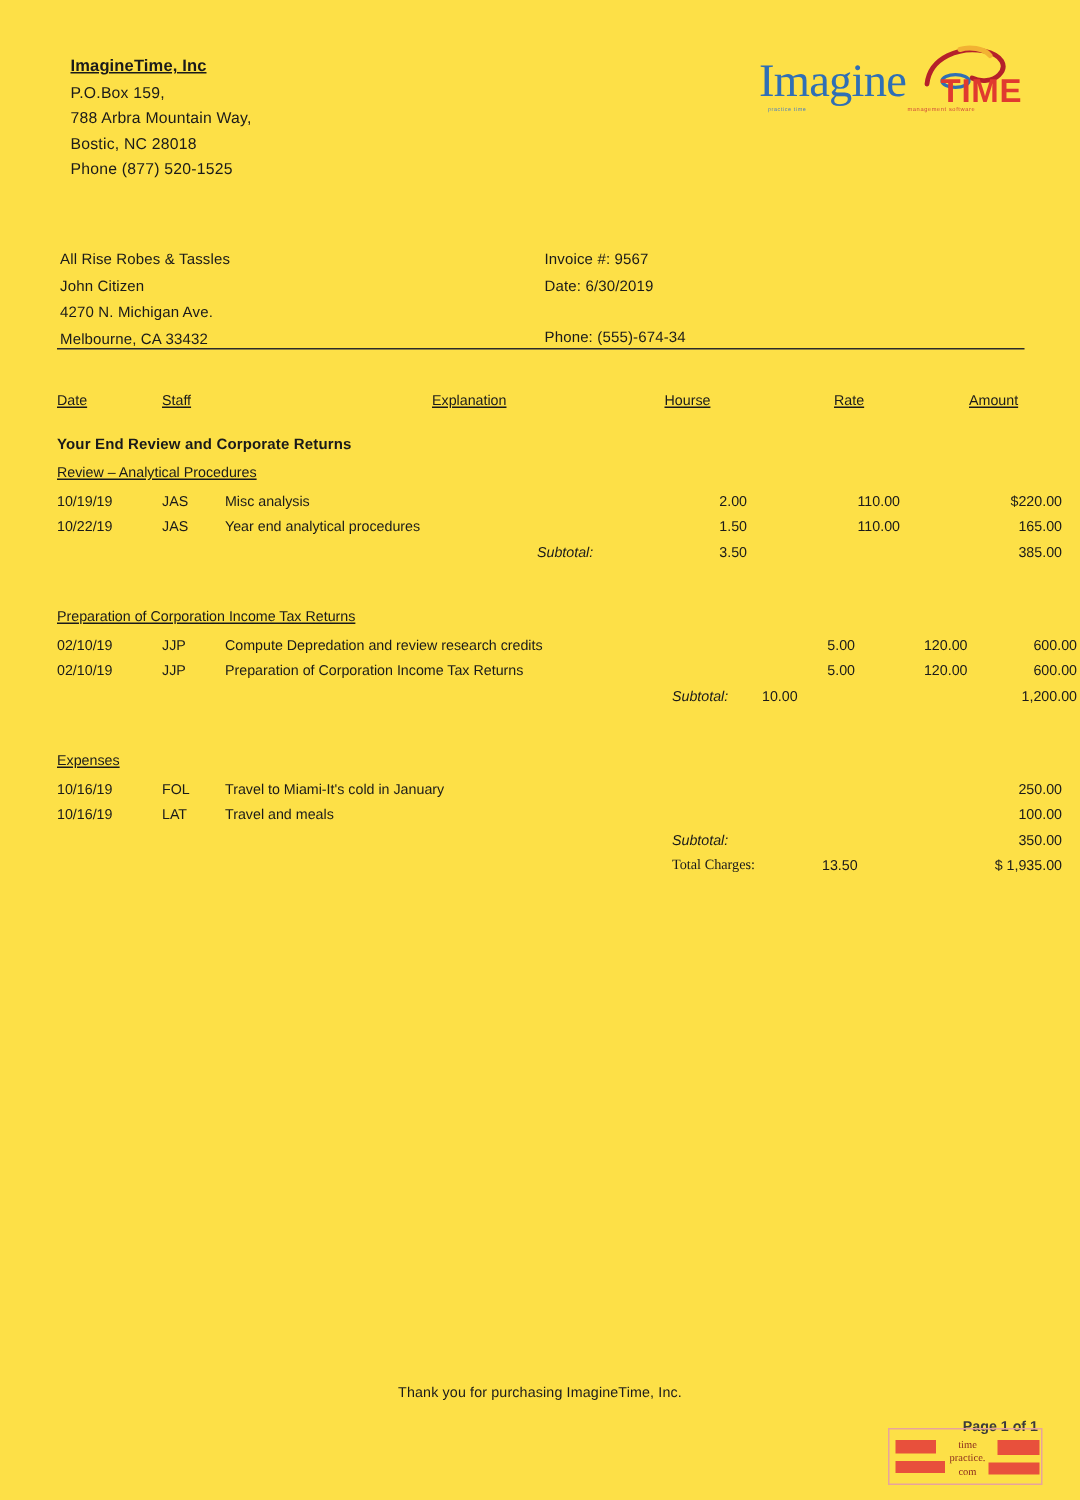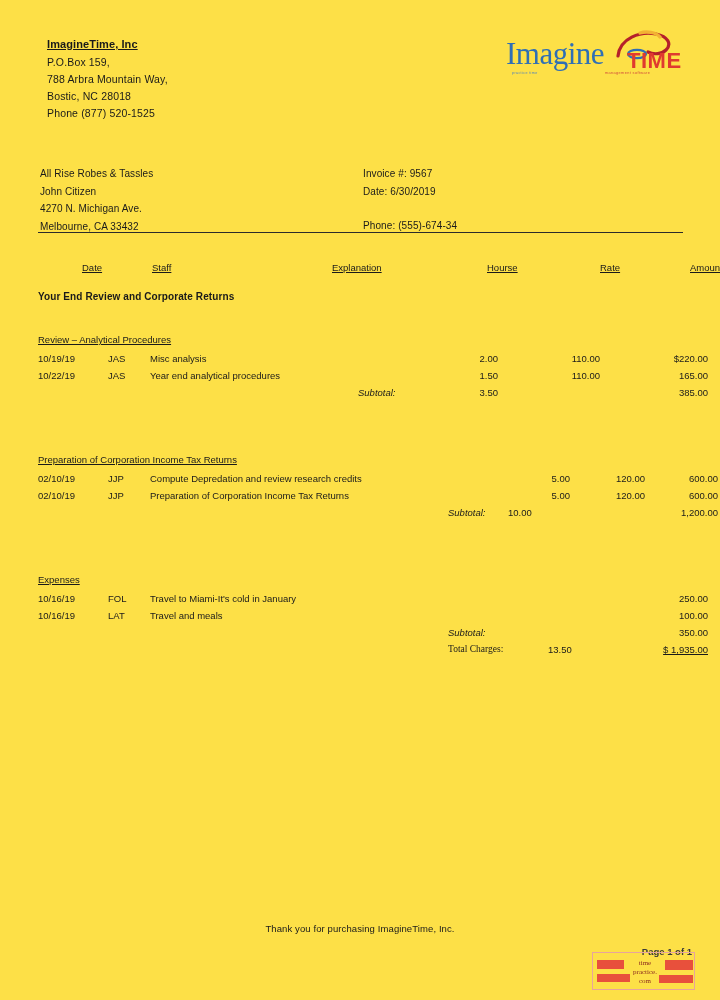--- a/index.html
+++ b/index.html
@@ -121,21 +121,21 @@
   .c-hours  { position: absolute; width: 62px; text-align: right; }
   .c-rate   { position: absolute; width: 62px; text-align: right; }
   .c-amount { position: absolute; width: 72px; text-align: right; }
 
   
   .hdr .c-expl   { left: 250px; }
   .hdr .c-hours  { left: 405px; text-align: left; }
   .hdr .c-rate   { left: 518px; text-align: left; }
   .hdr .c-amount { left: 608px; text-align: left; }
   .hdr span { text-decoration: underline; font-weight: normal; }
-  .hdr { height: 22px; margin-left: 44px; }
+  .hdr { height: 22px; }
 
   
   .secA .c-hours  { left: 398px; }
   .secA .c-rate   { left: 500px; }
   .secA .c-amount { left: 598px; }
   .secA .c-sublabel { position: absolute; left: 320px; font-style: italic; }
 
   
   .secB .c-hours  { left: 470px; }
   .secB .c-rate   { left: 545px; }
@@ -148,32 +148,31 @@
 
   .section-title {
     font-weight: bold;
     font-size: 10px;
     height: 19px;
     letter-spacing: 0.1px;
   }
   .section-sub {
     height: 19px;
     font-size: 9.5px;
-    margin-top: 24px;
   }
   .section-sub span { text-decoration: underline; }
 
   .u  { }
   .spacer-lg { height: 26px; }
   .spacer-sm { height: 7px; }
 
   .total-row { position: relative; height: 17px; white-space: nowrap; }
   .total-label { position: absolute; left: 410px; font-family: Liberation Serif, serif; }
   .total-hours { position: absolute; left: 510px; text-align: right; }
-  .total-amt   { position: absolute; left: 598px; width: 72px; text-align: right; text-decoration: underline; }
+  .total-amt   { position: absolute; left: 598px; width: 72px; text-align: right; }
 
   
   .footer-thanks {
     position: absolute;
     left: 0; top: 923px;
     width: 720px;
     text-align: center;
     font-size: 9.5px;
     letter-spacing: 0.1px;
   }

